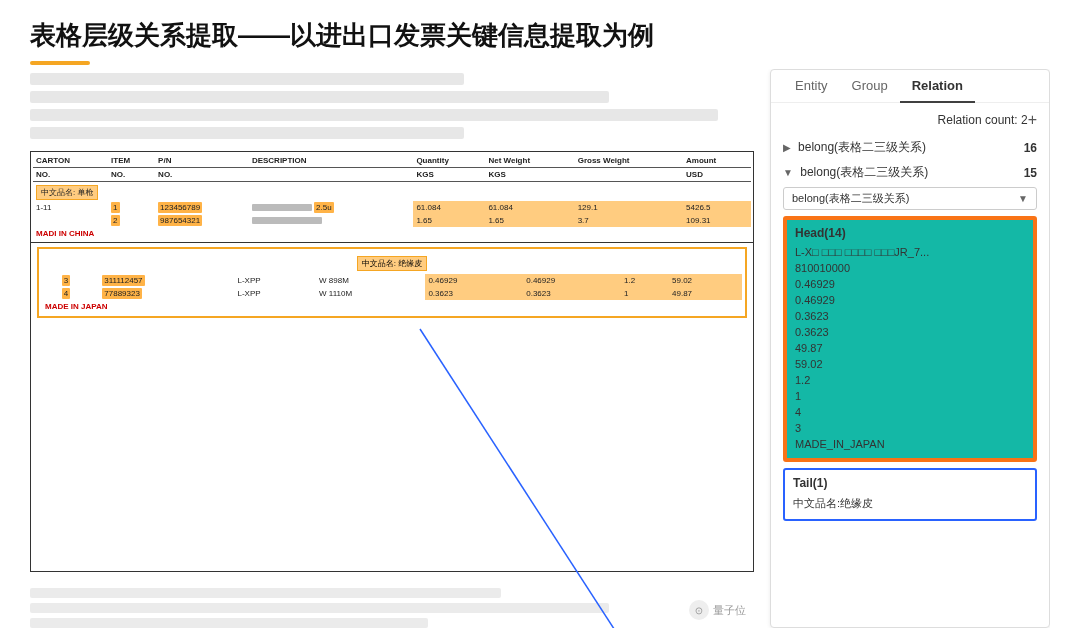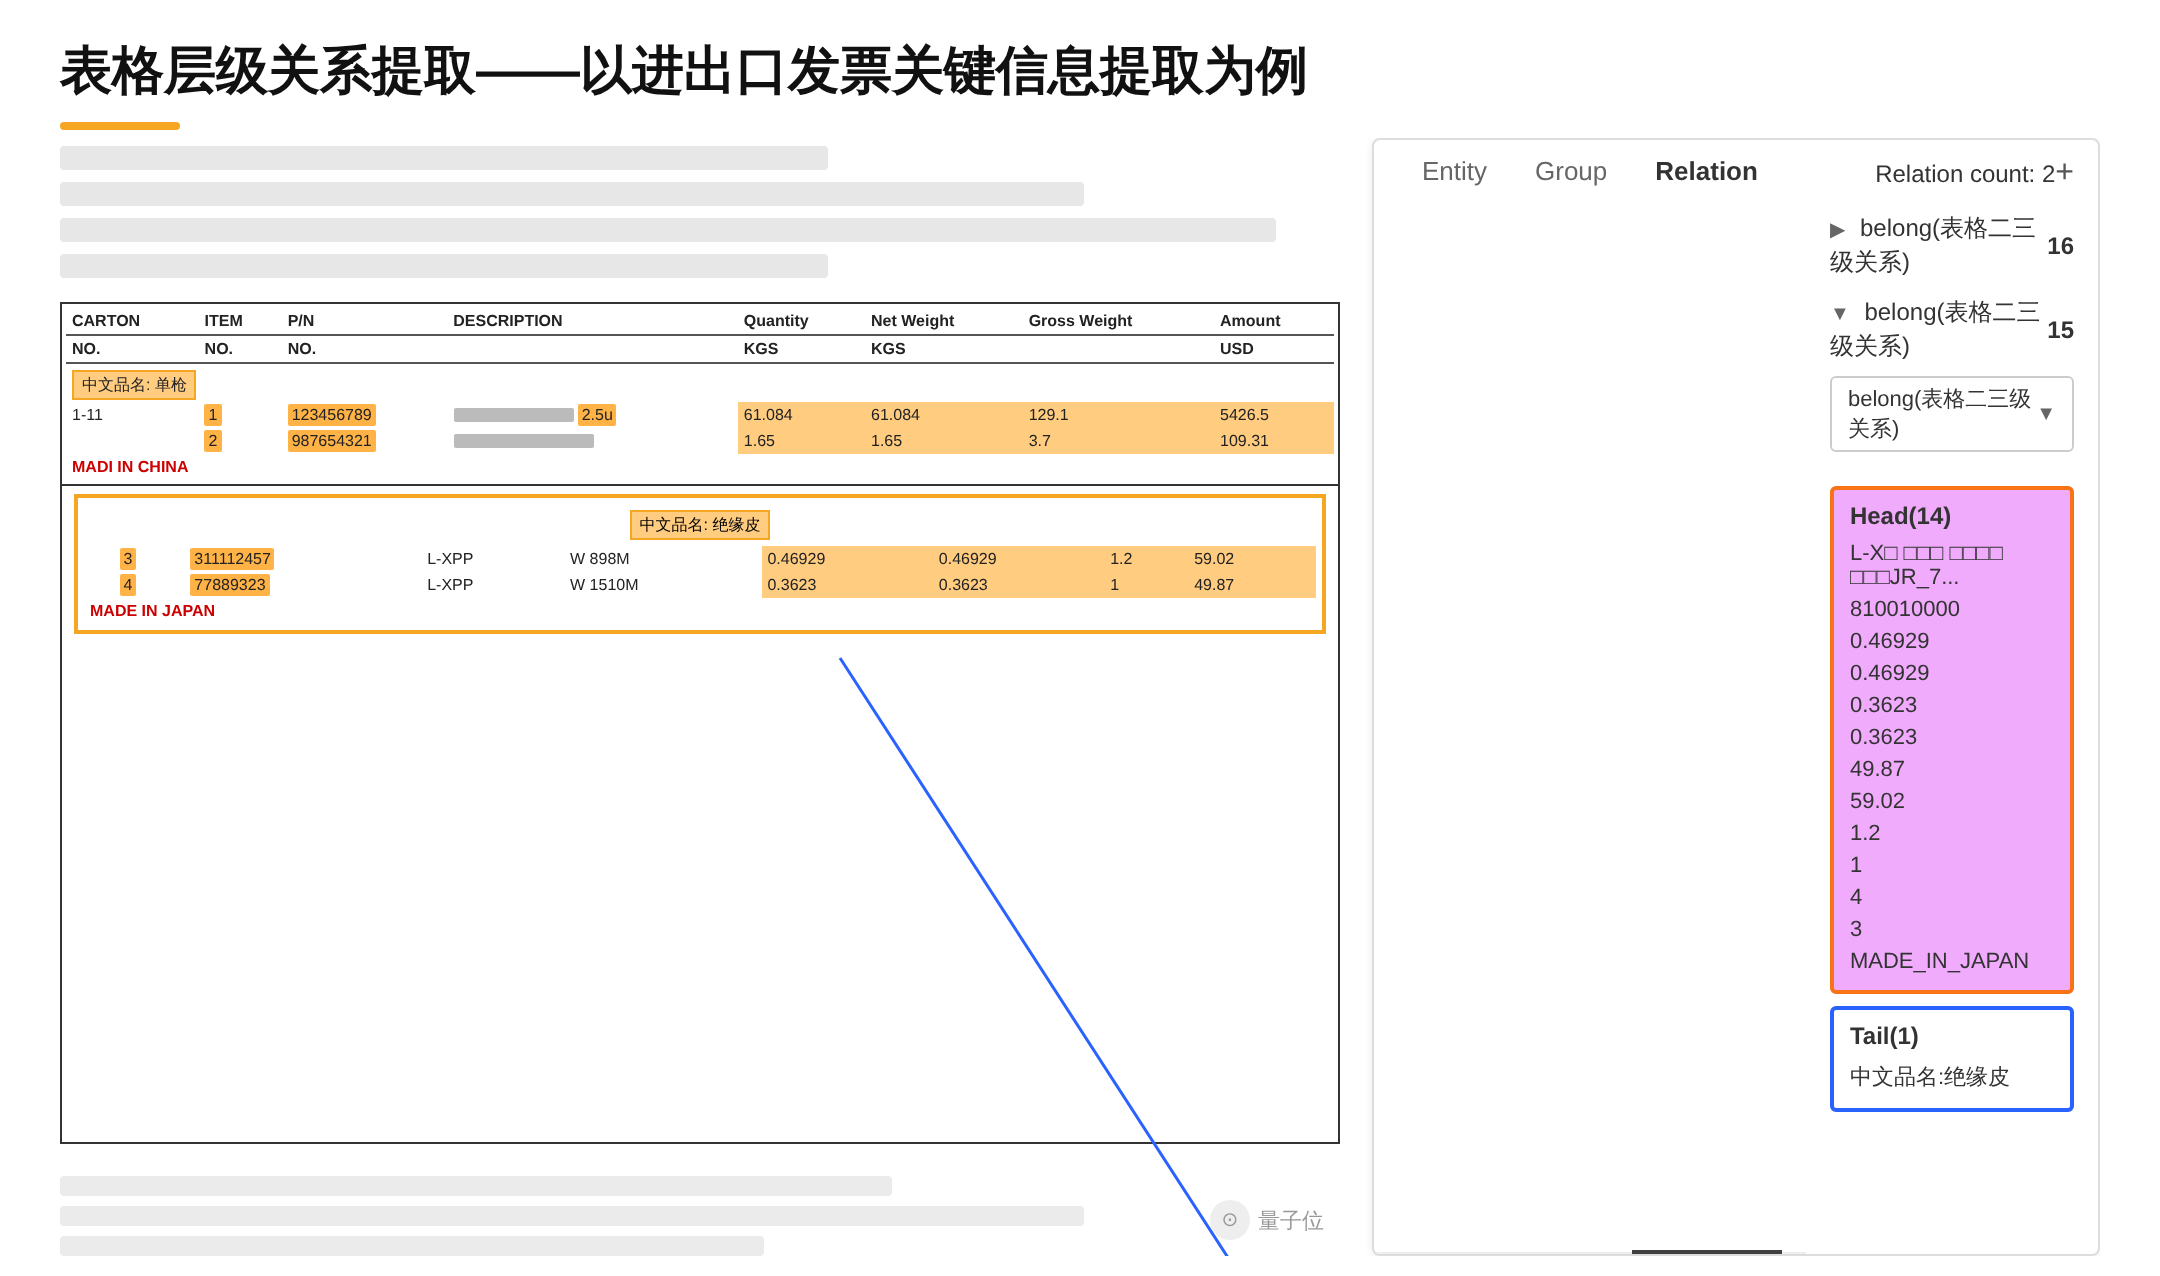--- a/index.html
+++ b/index.html
@@ -125,25 +125,25 @@
       margin-top: 8px;
     }
     .bottom-blur {
       height: 10px;
       background: #ccc;
       border-radius: 2px;
       opacity: 0.4;
     }
     
     .right-panel {
-      width: 364px;
+      width: 280px;
       border: 1px solid #ddd;
       border-radius: 4px;
       display: flex;
-      flex-direction: row;
+      flex-direction: column;
       overflow: hidden;
       background: #fff;
       box-shadow: 0 1px 4px rgba(0,0,0,0.08);
     }
     .tab-bar {
       display: flex;
       border-bottom: 1px solid #eee;
       padding: 0 12px;
       gap: 0;
     }
@@ -215,25 +215,25 @@
       justify-content: space-between;
       width: 100%;
       margin: 4px 0;
       cursor: pointer;
     }
     .relation-dropdown .chevron {
       font-size: 10px;
       color: #666;
     }
     .node-box {
-      border: 2px solid #f97316;
+      border: 4px solid #f97316;
       border-radius: 3px;
       padding: 6px 8px;
-      margin-top: 17px;
-      background: #f0abfc;
+      margin-top: 6px;
+      background: #14b8a6;
     }
     .node-box-title {
       font-size: 12px;
       font-weight: 600;
       color: #333;
       margin-bottom: 4px;
     }
     .node-item {
       font-size: 11px;
       color: #333;
@@ -409,21 +409,21 @@
                   <td class="orange-cell">0.46929</td>
                   <td class="orange-cell">1.2</td>
                   <td class="orange-cell">59.02</td>
                 </tr>
 
                 <tr>
                   <td></td>
                   <td><span class="orange-highlight">4</span></td>
                   <td><span class="orange-highlight">77889323</span></td>
                   <td>L-XPP</td>
-                  <td>W 1510M</td>
+                  <td>W 1110M</td>
                   <td class="orange-cell">0.3623</td>
                   <td class="orange-cell">0.3623</td>
                   <td class="orange-cell">1</td>
                   <td class="orange-cell">49.87</td>
                 </tr>
                 <tr>
                   <td colspan="9">
                     <span class="made-in">MADE IN JAPAN</span>
                   </td>
                 </tr>

